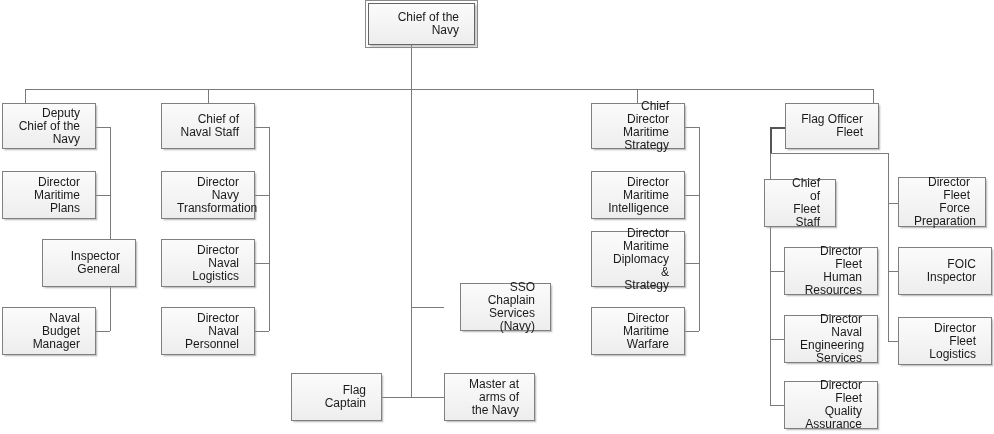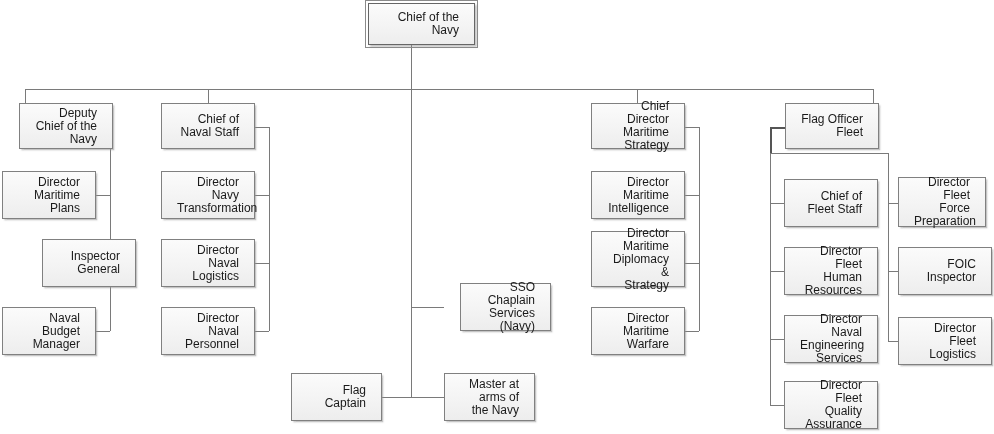--- a/index.html
+++ b/index.html
@@ -102,21 +102,21 @@
 
   <div class="link v" style="left:888px; top:153px; height:189px;"></div>
   <div class="link h" style="left:888px; top:203px; width:14px;"></div>
   <div class="link h" style="left:888px; top:271px; width:14px;"></div>
   <div class="link h" style="left:888px; top:341px; width:14px;"></div>
 
   <div class="node root" style="left:368px; top:3px; width:107px; height:42px;">
     <span class="node-label">Chief of the Navy</span>
   </div>
 
-  <div class="node" style="left:2px; top:103px; width:94px; height:46px;margin-left:17px;">
+  <div class="node" style="left:2px; top:103px; width:94px; height:46px;">
     <span class="node-label">Deputy Chief of the
 Navy</span>
   </div>
   <div class="node" style="left:2px; top:171px; width:94px; height:48px;">
     <span class="node-label">Director Maritime
 Plans</span>
   </div>
   <div class="node" style="left:2px; top:239px; width:94px; height:48px;margin-left:40px;">
     <span class="node-label">Inspector General</span>
   </div>
@@ -156,21 +156,21 @@
   </div>
   <div class="node" style="left:591px; top:307px; width:94px; height:48px;">
     <span class="node-label">Director Maritime
 Warfare</span>
   </div>
 
   <div class="node" style="left:785px; top:103px; width:94px; height:46px;">
     <span class="node-label">Flag Officer Fleet</span>
   </div>
 
-  <div class="node" style="left:784px; top:179px; width:94px; height:48px;">
+  <div class="node" style="left:764px; top:179px; width:72px; height:48px;">
     <span class="node-label">Chief of Fleet Staff</span>
   </div>
   <div class="node" style="left:784px; top:247px; width:94px; height:48px;">
     <span class="node-label">Director Fleet
 Human Resources</span>
   </div>
   <div class="node" style="left:784px; top:315px; width:94px; height:48px;">
     <span class="node-label">Director Naval
 Engineering Services</span>
   </div>

